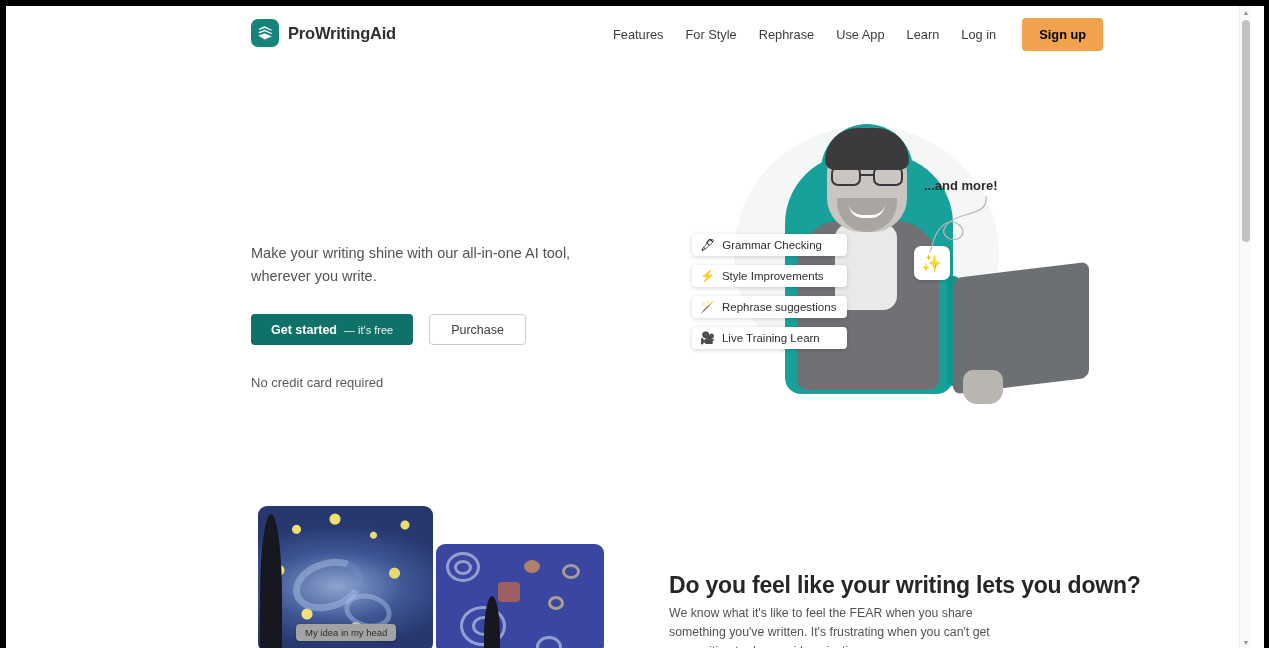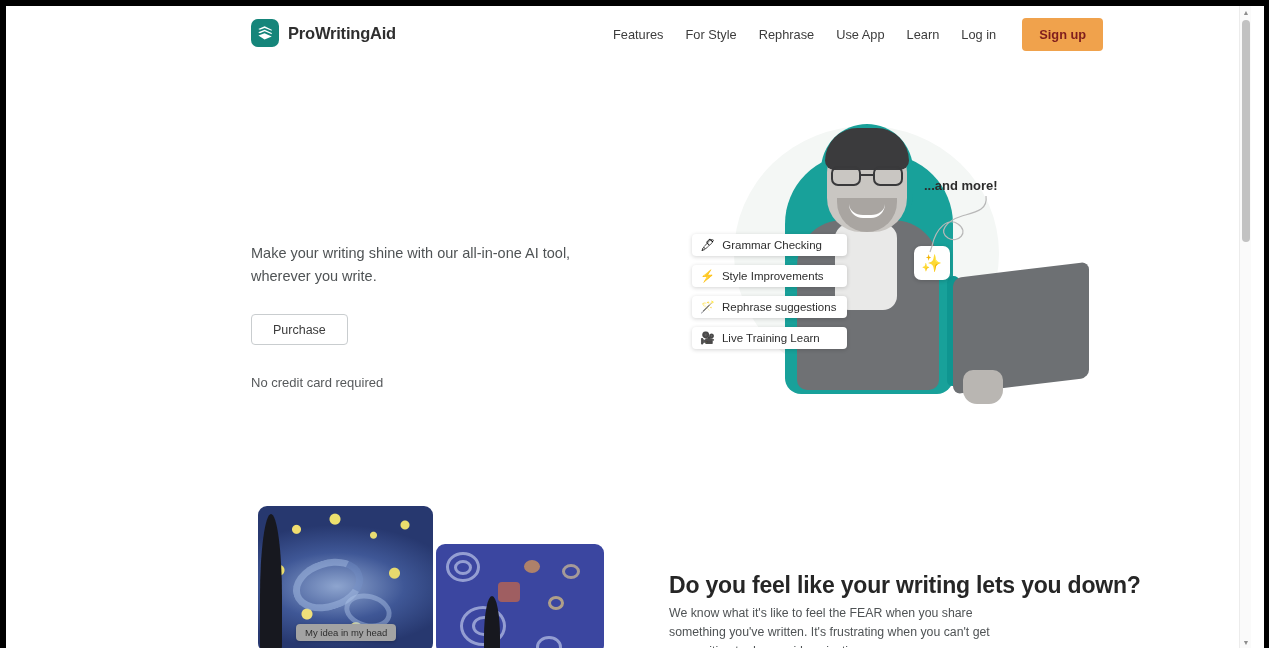--- a/index.html
+++ b/index.html
@@ -48,21 +48,21 @@
     height: 56px;
     display: flex; align-items: center; gap: 0px;
   }
   .nav-link {
     font-size: 12.8px; color: #3c3c3c;
     text-decoration: none; padding: 6px 11px;
     white-space: nowrap;
   }
   #signup-btn {
     margin-left: 15px;
-    background: #f0a24c; color: #7f1d1d;
+    background: #f0a24c; color: #000000;
     font-size: 12.8px; font-weight: bold;
     border: none; border-radius: 4px;
     padding: 9px 17px; cursor: pointer;
     font-family: "Liberation Sans", sans-serif;
   }
 
   
   #hero-title {
     position: absolute; left: 245px; top: 106px;
     width: 400px;
@@ -369,20 +369,24 @@
       <a class="nav-link" href="#">Use App</a>
       <a class="nav-link" href="#">Learn</a>
       <a class="nav-link" href="#">Log in</a>
       <button id="signup-btn">Sign up</button>
     </nav>
   </div>
 
   <p id="hero-sub">Make your writing shine with our all-in-one AI tool, wherever you write.</p>
 
   <div id="hero-cta">
+    <button id="get-started-btn">
+      <span id="get-started-label">Get started</span>
+      <span id="get-started-note">— it's free</span>
+    </button>
     <button id="purchase-btn">Purchase</button>
   </div>
 
   <div id="no-card">No credit card required</div>
 
   <div id="hero-art">
     <div id="art-blob"></div>
 
     <div id="art-person">
       <div id="teal-shoulder"></div>

